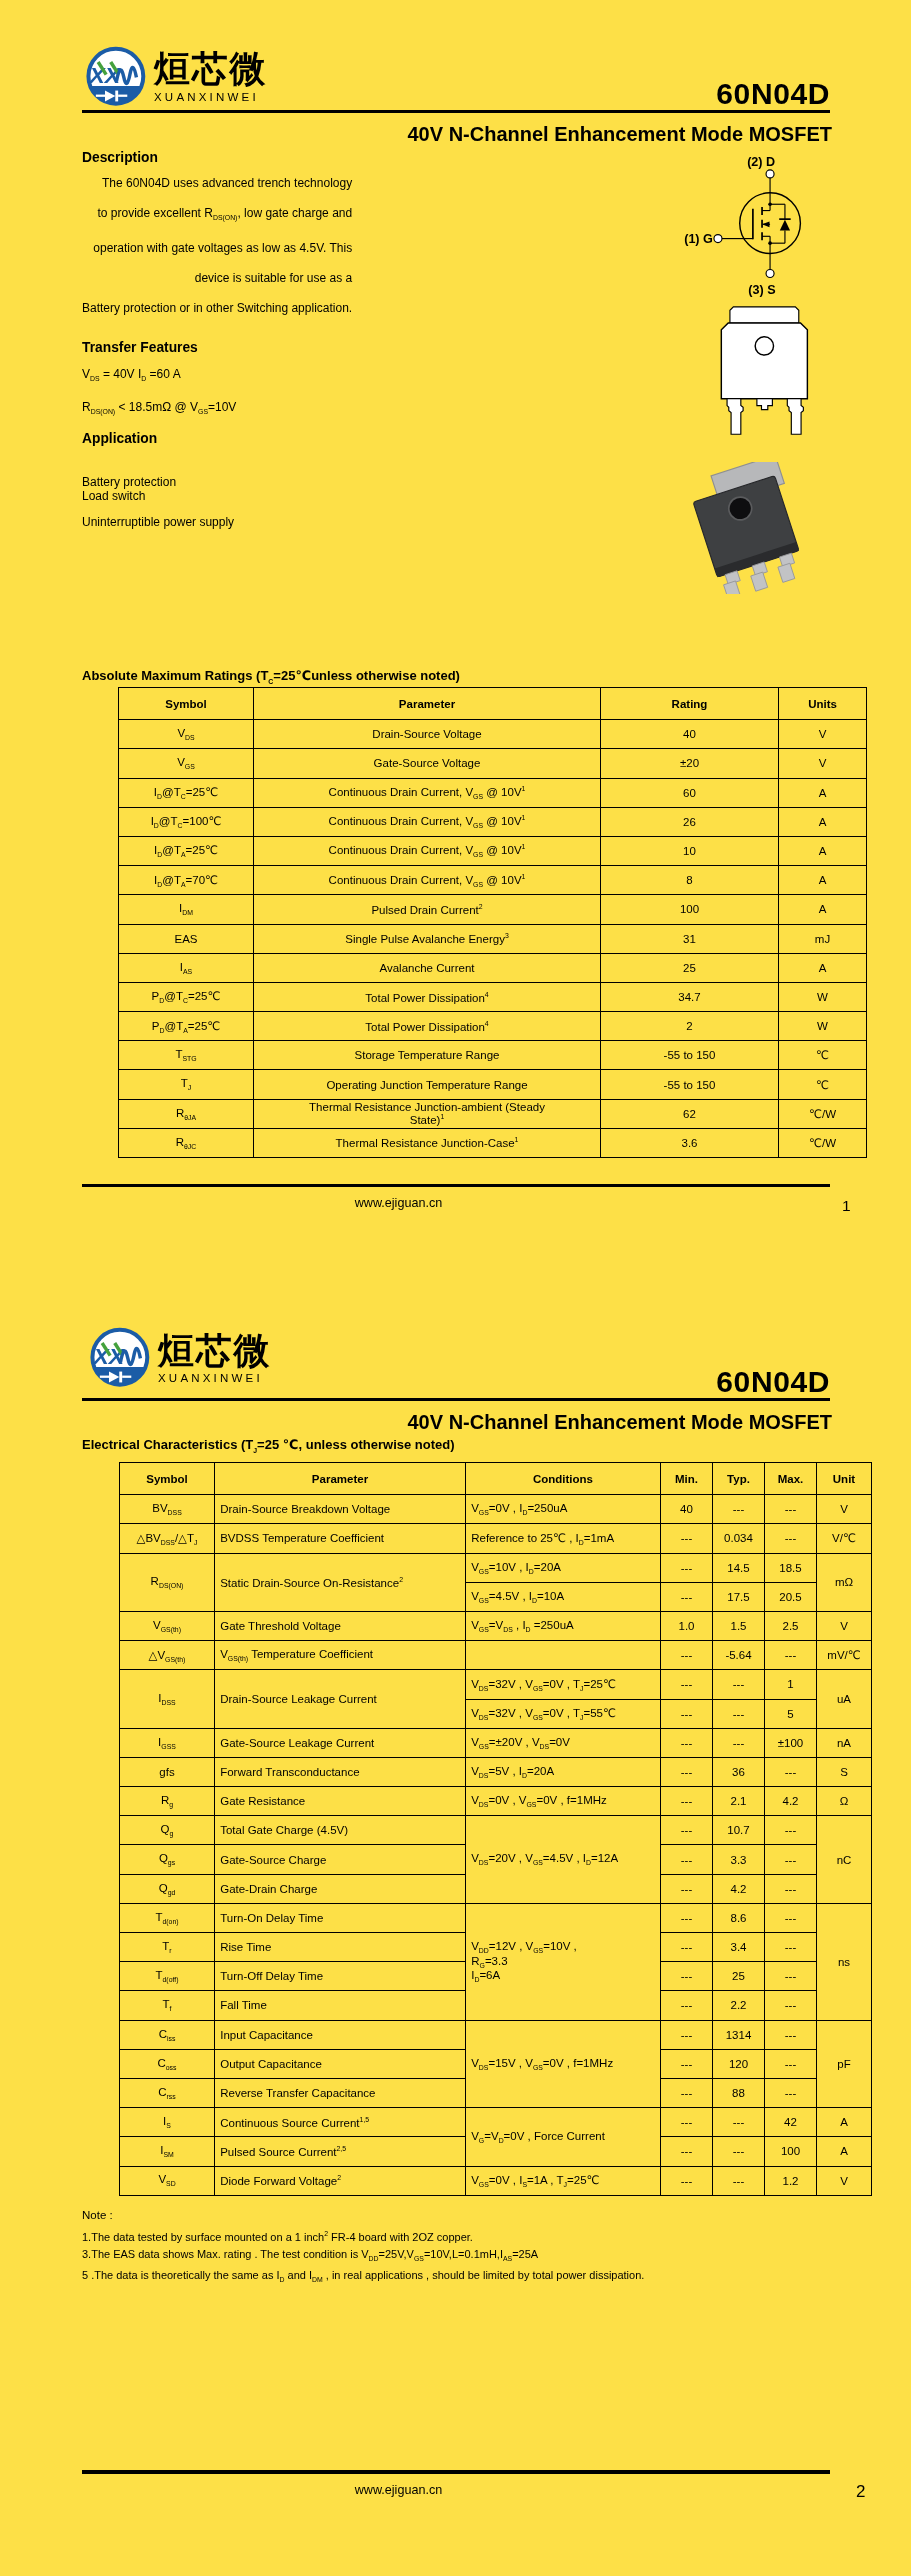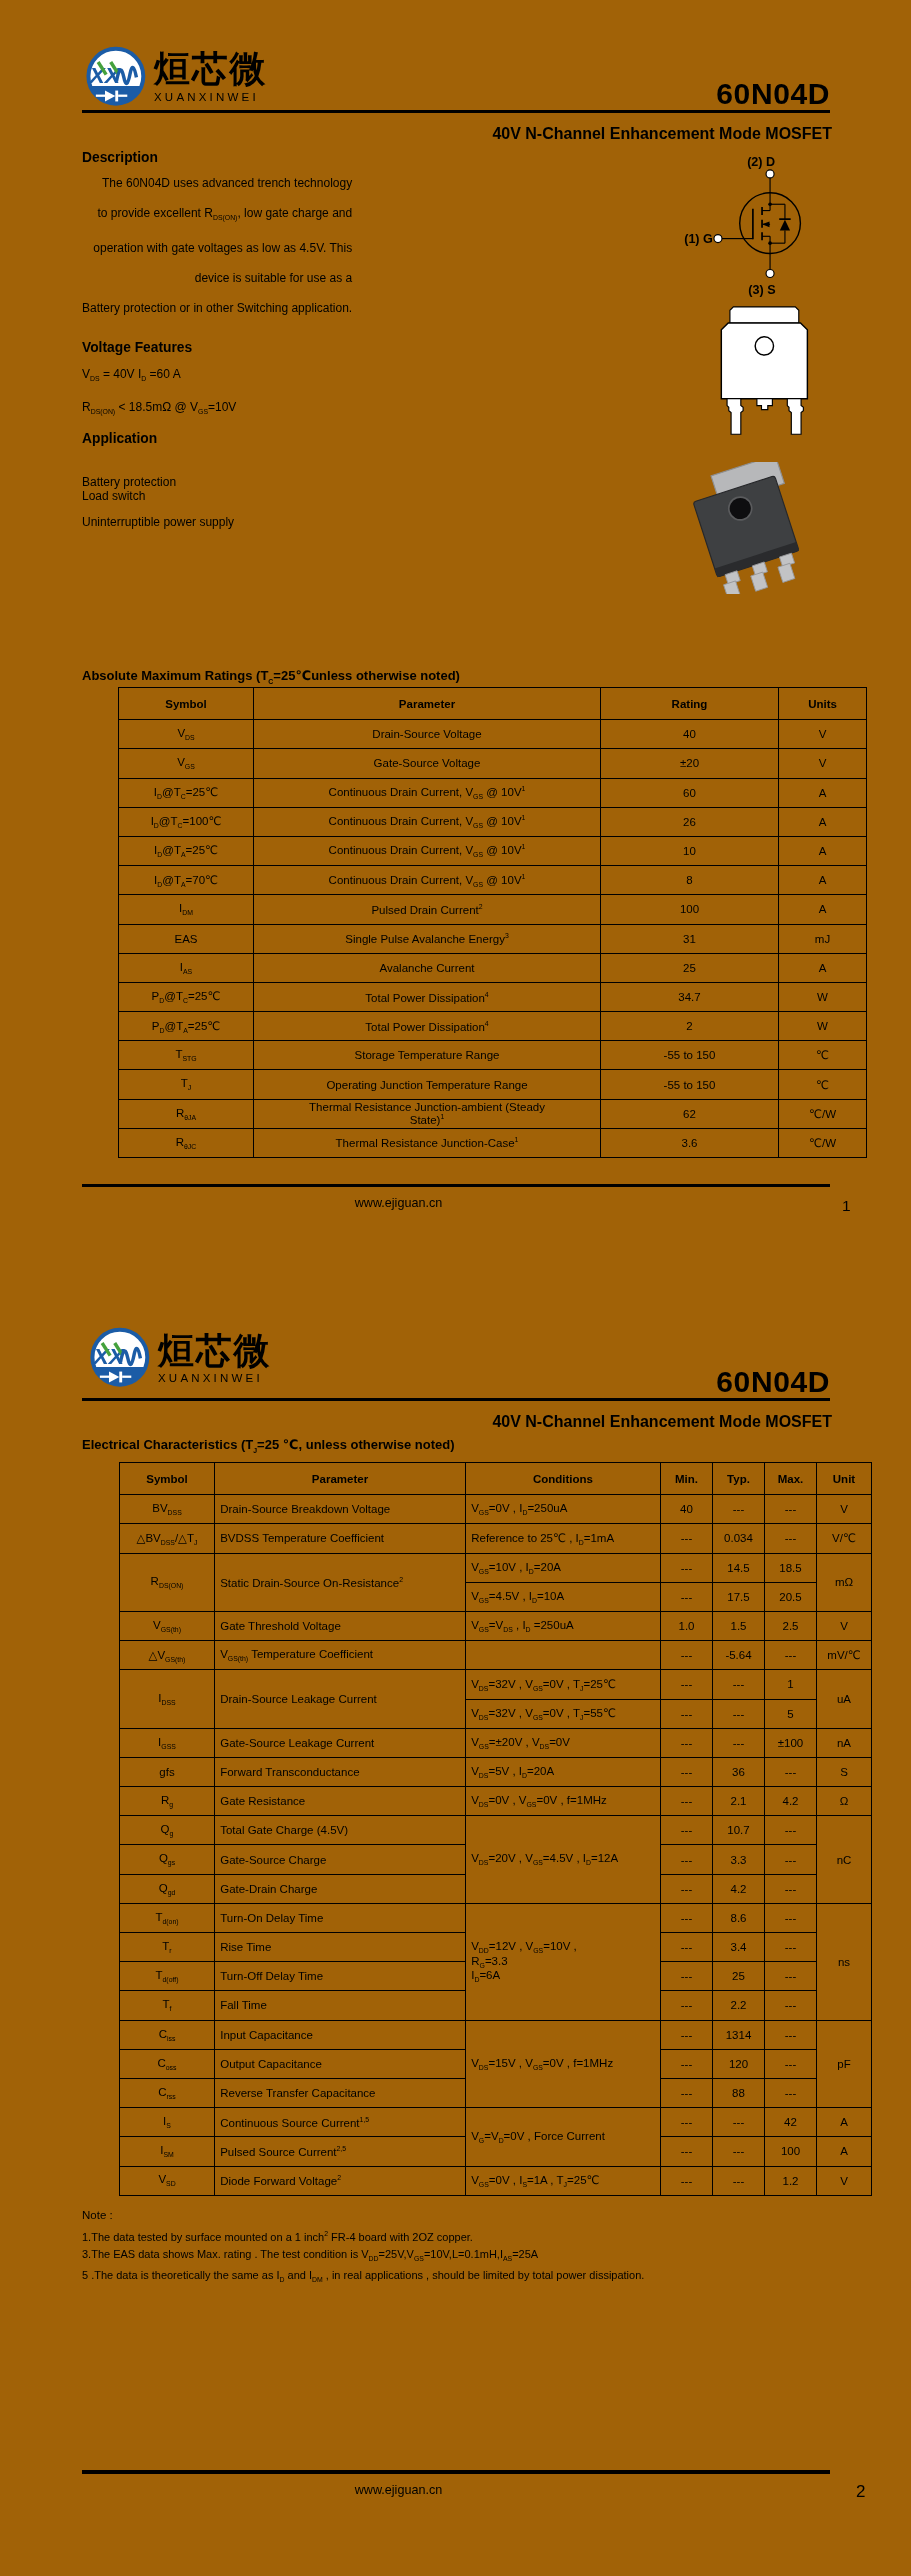--- a/index.html
+++ b/index.html
@@ -1,21 +1,21 @@
 <!DOCTYPE html>
 <html style="font-size:9.2px"><head>
 <meta charset="utf-8">
 <style>
   html,body{margin:0;padding:0;background:#ffffff;}
-  #canvas{position:relative;width:911px;height:2576px;background:#a16207;
+  #canvas{position:relative;width:911px;height:2576px;background:#fde047;
     font-family:"Liberation Sans","DejaVu Sans",sans-serif;color:#000;}
   .abs{position:absolute;}
   .rule{position:absolute;background:#000;height:3.4px;}
   .part-title{position:absolute;right:81px;font-size:30px;font-weight:bold;line-height:30px;letter-spacing:0.6px;margin-left:16px;}
-  .subtitle{position:absolute;right:79px;font-size:16px;font-weight:bold;line-height:20.7px;}
+  .subtitle{position:absolute;right:79px;font-size:20px;font-weight:bold;line-height:20.7px;}
   .sec-title{position:absolute;font-size:13.8px;font-weight:bold;}
   .tbl-title{position:absolute;font-size:13px;font-weight:bold;}
   .bodyline{font-size:12px;line-height:30px;white-space:nowrap;}
   .brand-cn{position:absolute;font-size:36px;font-weight:bold;line-height:38px;letter-spacing:1.7px;white-space:nowrap;}
   .brand-en{position:absolute;font-size:11.5px;letter-spacing:3.2px;white-space:nowrap;}
   table.ds{border-collapse:collapse;table-layout:fixed;border:1.7px solid #000;margin-left:36px;}
   table.ds th,table.ds td{border:1.1px solid #000;border-top-width:1.7px;border-bottom-width:1.7px;
     text-align:center;vertical-align:middle;font-size:11.5px;padding:1.1px 2.3px;height:26px;overflow:hidden;}
   table.ds th{font-weight:bold;height:29px;}
   table.ds td.al{text-align:left;padding-left:5.2px;}
@@ -54,21 +54,21 @@
 
     <div class="sec-title" style="left:82px;top:150px;">Description</div>
     <div class="abs" style="left:82px;top:168px;text-align:right;">
       <div class="bodyline" style="padding-left:18.4px;">The  60N04D uses advanced trench technology</div>
       <div class="bodyline">to provide excellent R<sub>DS(ON)</sub>, low gate charge and</div>
       <div class="bodyline">operation with gate voltages as low as 4.5V. This</div>
       <div class="bodyline">device is suitable for use as a</div>
       <div class="bodyline">Battery protection or in other Switching application.</div>
     </div>
 
-    <div class="sec-title" style="left:82px;top:340px;">Voltage Features</div>
+    <div class="sec-title" style="left:82px;top:340px;">Transfer Features</div>
     <div class="abs bodyline" style="left:82px;top:359px;">V<sub>DS</sub> = 40V  I<sub>D</sub> =60 A</div>
     <div class="abs bodyline" style="left:82px;top:392px;">R<sub>DS(ON)</sub> &lt; 18.5mΩ @ V<sub>GS</sub>=10V</div>
 
     <div class="sec-title" style="left:82px;top:431px;">Application</div>
     <div class="abs bodyline" style="left:82px;top:475px;line-height:15px;">Battery protection</div>
     <div class="abs bodyline" style="left:82px;top:489px;line-height:15px;">Load switch</div>
     <div class="abs bodyline" style="left:82px;top:515px;line-height:15px;">Uninterruptible power supply</div>
 
     <svg class="abs" style="left:677px;top:143px;" width="201" height="166" viewBox="0 0 350 290">
       <text x="122" y="40" font-size="22" font-weight="bold">(2) D</text>

